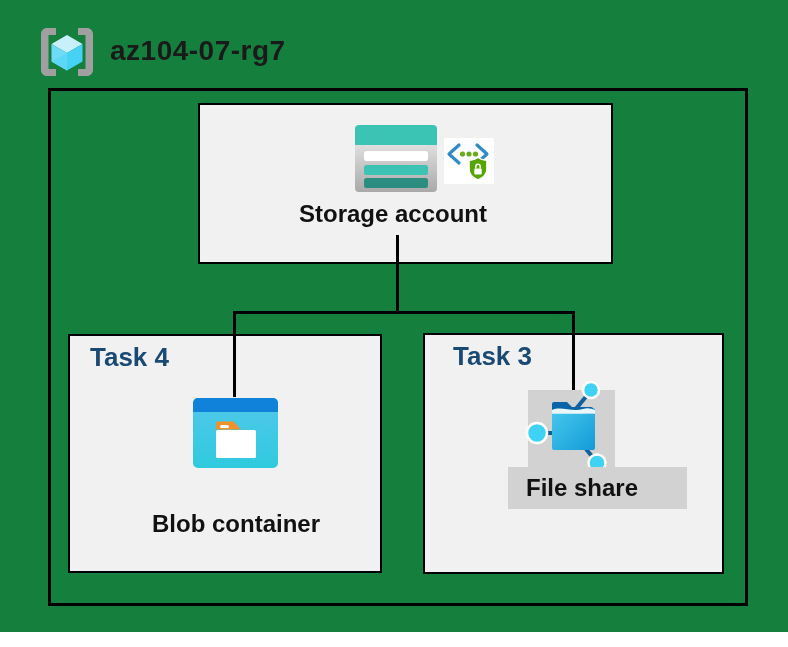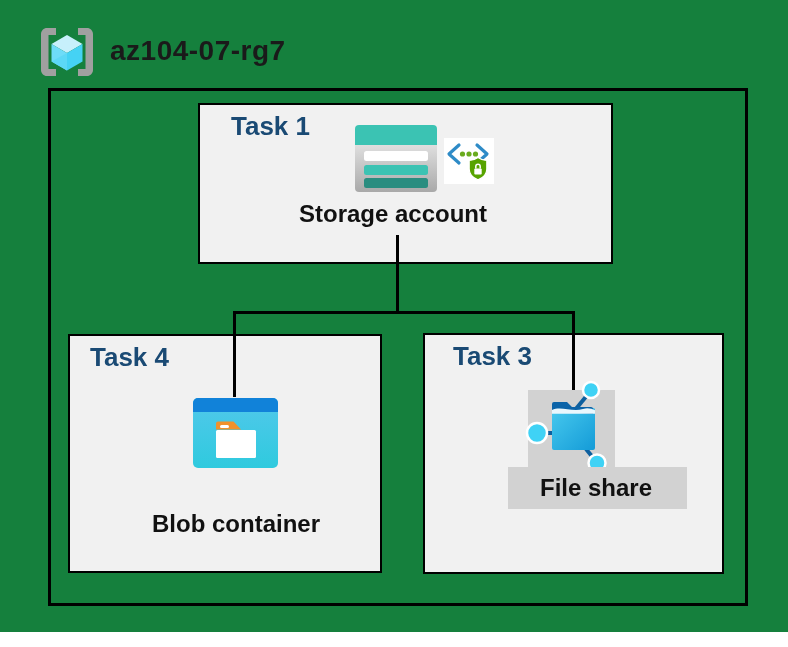--- a/index.html
+++ b/index.html
@@ -33,21 +33,21 @@
   .endpoint-icon { left: 244px; top: 33px; width: 50px; height: 46px; }
   .task1 .resource-label { left: 0px; width: 386px; top: 95px; }
 
   .blob-icon { left: 123px; top: 62px; width: 85px; height: 70px; }
   .task2 .resource-label { left: 16px; width: 300px; top: 148px; margin-top: 26px; }
 
   .fileshare-gray-box  { left: 103px; top: 55px; width: 87px; height: 78px; background: #d2d2d2; }
   .fileshare-icon      { left: 100px; top: 42px; width: 90px; height: 95px; }
   .fileshare-label-box { left: 83px; top: 132px; width: 179px; height: 42px; background: #d2d2d2;
                          display: flex; align-items: center; }
-  .task3 .resource-label { position: static; text-align: right; padding-left: 32px; }
+  .task3 .resource-label { position: static; text-align: right; padding-left: 18px; }
 
   
   .connector { position: absolute; background: #000000; }
   .conn-v1 { left: 396px; top: 235px; width: 3px;  height: 78px; }
   .conn-h1 { left: 233px; top: 311px; width: 342px; height: 3px; }
   .conn-v2 { left: 233px; top: 313px; width: 3px;  height: 84px; }
   .conn-v3 { left: 572px; top: 313px; width: 3px;  height: 77px; }
 
   svg { display: block; width: 100%; height: 100%; }
 </style>
@@ -64,21 +64,20 @@
       <polygon points="15.5,20 31,29 31,46.5 15.5,37.5" fill="#6edcf8"></polygon>
       <polygon points="46.5,20 31,29 31,46.5 46.5,37.5" fill="#45d2f4"></polygon>
       <polygon points="31,29 31,46.5 15.5,37.5" fill="#5cd8f6"></polygon>
     </svg>
   </span>
   <span class="abs rg-title">az104-07-rg7</span>
 
   <div class="abs outer-box"></div>
 
   <div class="task-box task1">
-    <span class="task-label">Task 1</span>
     <span class="abs storage-icon">
       <svg viewBox="0 0 82 67">
         <defs>
           <linearGradient id="sg" x1="0" y1="0" x2="0" y2="1">
             <stop offset="0" stop-color="#f5f5f5"></stop>
               <stop offset="1" stop-color="#a9a9a9"></stop>
           </linearGradient>
         </defs>
         <rect x="0" y="0" width="82" height="67" rx="4" fill="url(#sg)"></rect>
         <path d="M4 0 H78 A4 4 0 0 1 82 4 V20 H0 V4 A4 4 0 0 1 4 0 Z" fill="#3bc3b3"></path>

